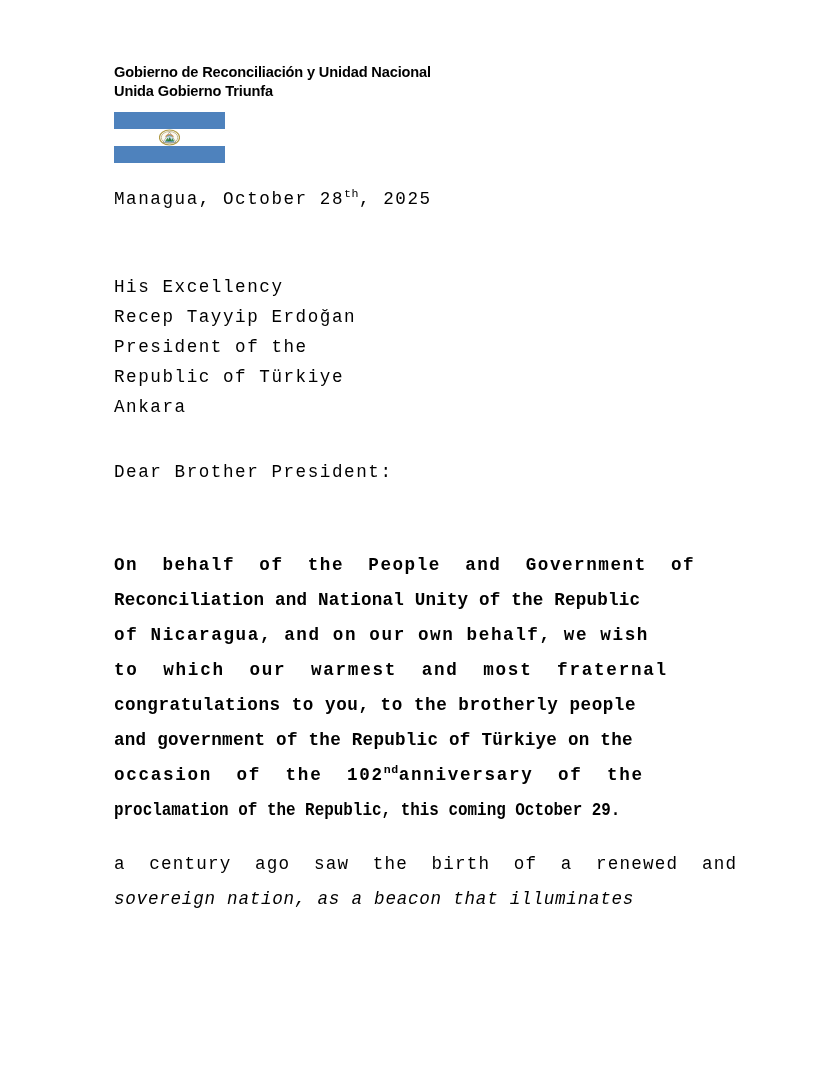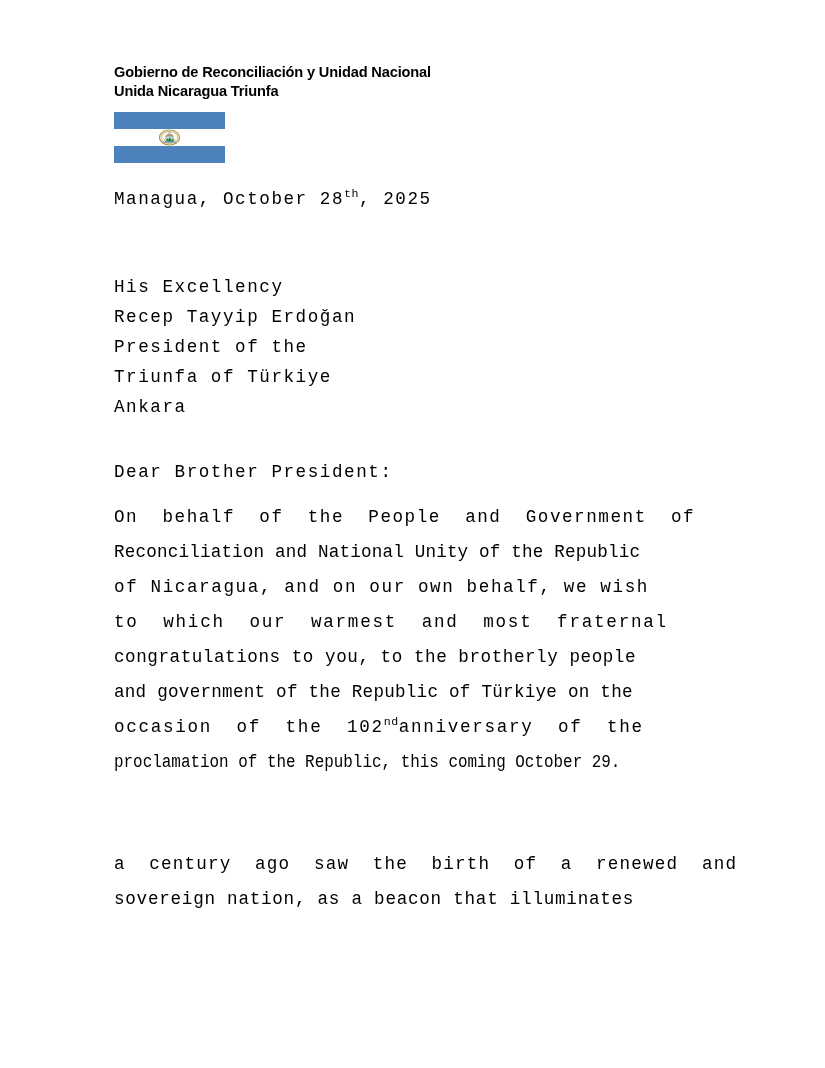--- a/index.html
+++ b/index.html
@@ -90,21 +90,21 @@
   .salutation  { top: 457px; }
 
   
   .para {
     position: absolute;
     left: 114px;
     width: 597px;
     font-size: 17.6px;
     color: #000000;
   }
-  .para-1 { top: 500px; }
+  .para-1 { top: 548px; font-weight: bold; }
   .para-2 { top: 847px; }
 
   .pline {
     height: 35px;
     line-height: 35px;
     white-space: pre;
     display: block;
     transform-origin: left center;
   }
 
@@ -115,21 +115,21 @@
     letter-spacing: 0.5px;
   }
 </style>
 </head>
 <body>
 
 <div class="page">
 
   <div class="letterhead">
     <div class="letterhead-line">Gobierno de Reconciliación y Unidad Nacional</div>
-    <div class="letterhead-line">Unida Nicaragua Triunfa</div>
+    <div class="letterhead-line">Unida Gobierno Triunfa</div>
   </div>
 
   <div class="flag">
     <div class="flag-band top"></div>
     <div class="flag-white"></div>
     <div class="flag-band bottom"></div>
     <div class="flag-emblem">
       <svg width="21" height="17" viewBox="0 0 42 34" xmlns="http://www.w3.org/2000/svg">
         <ellipse cx="21" cy="17" rx="20" ry="15" fill="none" stroke="#b09b48" stroke-width="2.4"></ellipse>
         <ellipse cx="21" cy="17" rx="16.5" ry="12" fill="#fbfaf2" stroke="#8d7a33" stroke-width="1"></ellipse>
@@ -142,33 +142,33 @@
         <path d="M12.5,15 A9.5,7 0 0 1 29.5,15" fill="none" stroke="#c8482f" stroke-width="1.3"></path>
         <path d="M13.6,15.4 A8.2,6 0 0 1 28.4,15.4" fill="none" stroke="#d9a02b" stroke-width="1.1"></path>
         <path d="M14.6,15.8 A7.1,5.1 0 0 1 27.4,15.8" fill="none" stroke="#4f9b45" stroke-width="1"></path>
         <path d="M15.6,16.2 A6,4.2 0 0 1 26.4,16.2" fill="none" stroke="#3f6fb5" stroke-width="0.9"></path>
       </svg>
     </div>
   </div>
 
   <div class="mono-block date-line"><span>Managua, October 28</span><sup>th</sup><span>, 2025</span></div>
 
-  <div class="mono-block address"><div>His Excellency</div><div>Recep Tayyip Erdoğan</div><div>President of the</div><div>Triunfa of Türkiye</div><div>Ankara</div></div>
+  <div class="mono-block address"><div>His Excellency</div><div>Recep Tayyip Erdoğan</div><div>President of the</div><div>Republic of Türkiye</div><div>Ankara</div></div>
 
   <div class="mono-block salutation">Dear Brother President:</div>
 
   <div class="para para-1">
     <span class="pline" style="letter-spacing:1.55px;">On  behalf  of  the  People  and  Government  of</span>
     <span class="pline" style="letter-spacing:0.18px;">Reconciliation and National Unity of the Republic</span>
     <span class="pline" style="letter-spacing:1.6px;">of Nicaragua, and on our own behalf, we wish</span>
     <span class="pline" style="letter-spacing:1.75px;">to  which  our  warmest  and  most  fraternal</span>
     <span class="pline" style="letter-spacing:0.55px;">congratulations to you, to the brotherly people</span>
     <span class="pline" style="letter-spacing:0.25px;">and government of the Republic of Türkiye on the</span>
     <span class="pline" style="letter-spacing:1.7px;"><span>occasion  of  the  102</span><sup>nd</sup><span>anniversary  of  the</span></span>
     <span class="pline" style="letter-spacing:0px; transform:scaleX(0.905);">proclamation of the Republic, this coming October 29.</span>
   </div>
 
   <div class="para para-2">
     <span class="pline" style="letter-spacing:1.2px;">a  century  ago  saw  the  birth  of  a  renewed  and</span>
-    <span class="pline" style="letter-spacing:0.75px;">sovereign nation, as a beacon that illuminates</span>
+    <span class="pline" style="letter-spacing:0.75px;font-style:italic;">sovereign nation, as a beacon that illuminates</span>
   </div>
 
 </div>
 
 </body></html>

